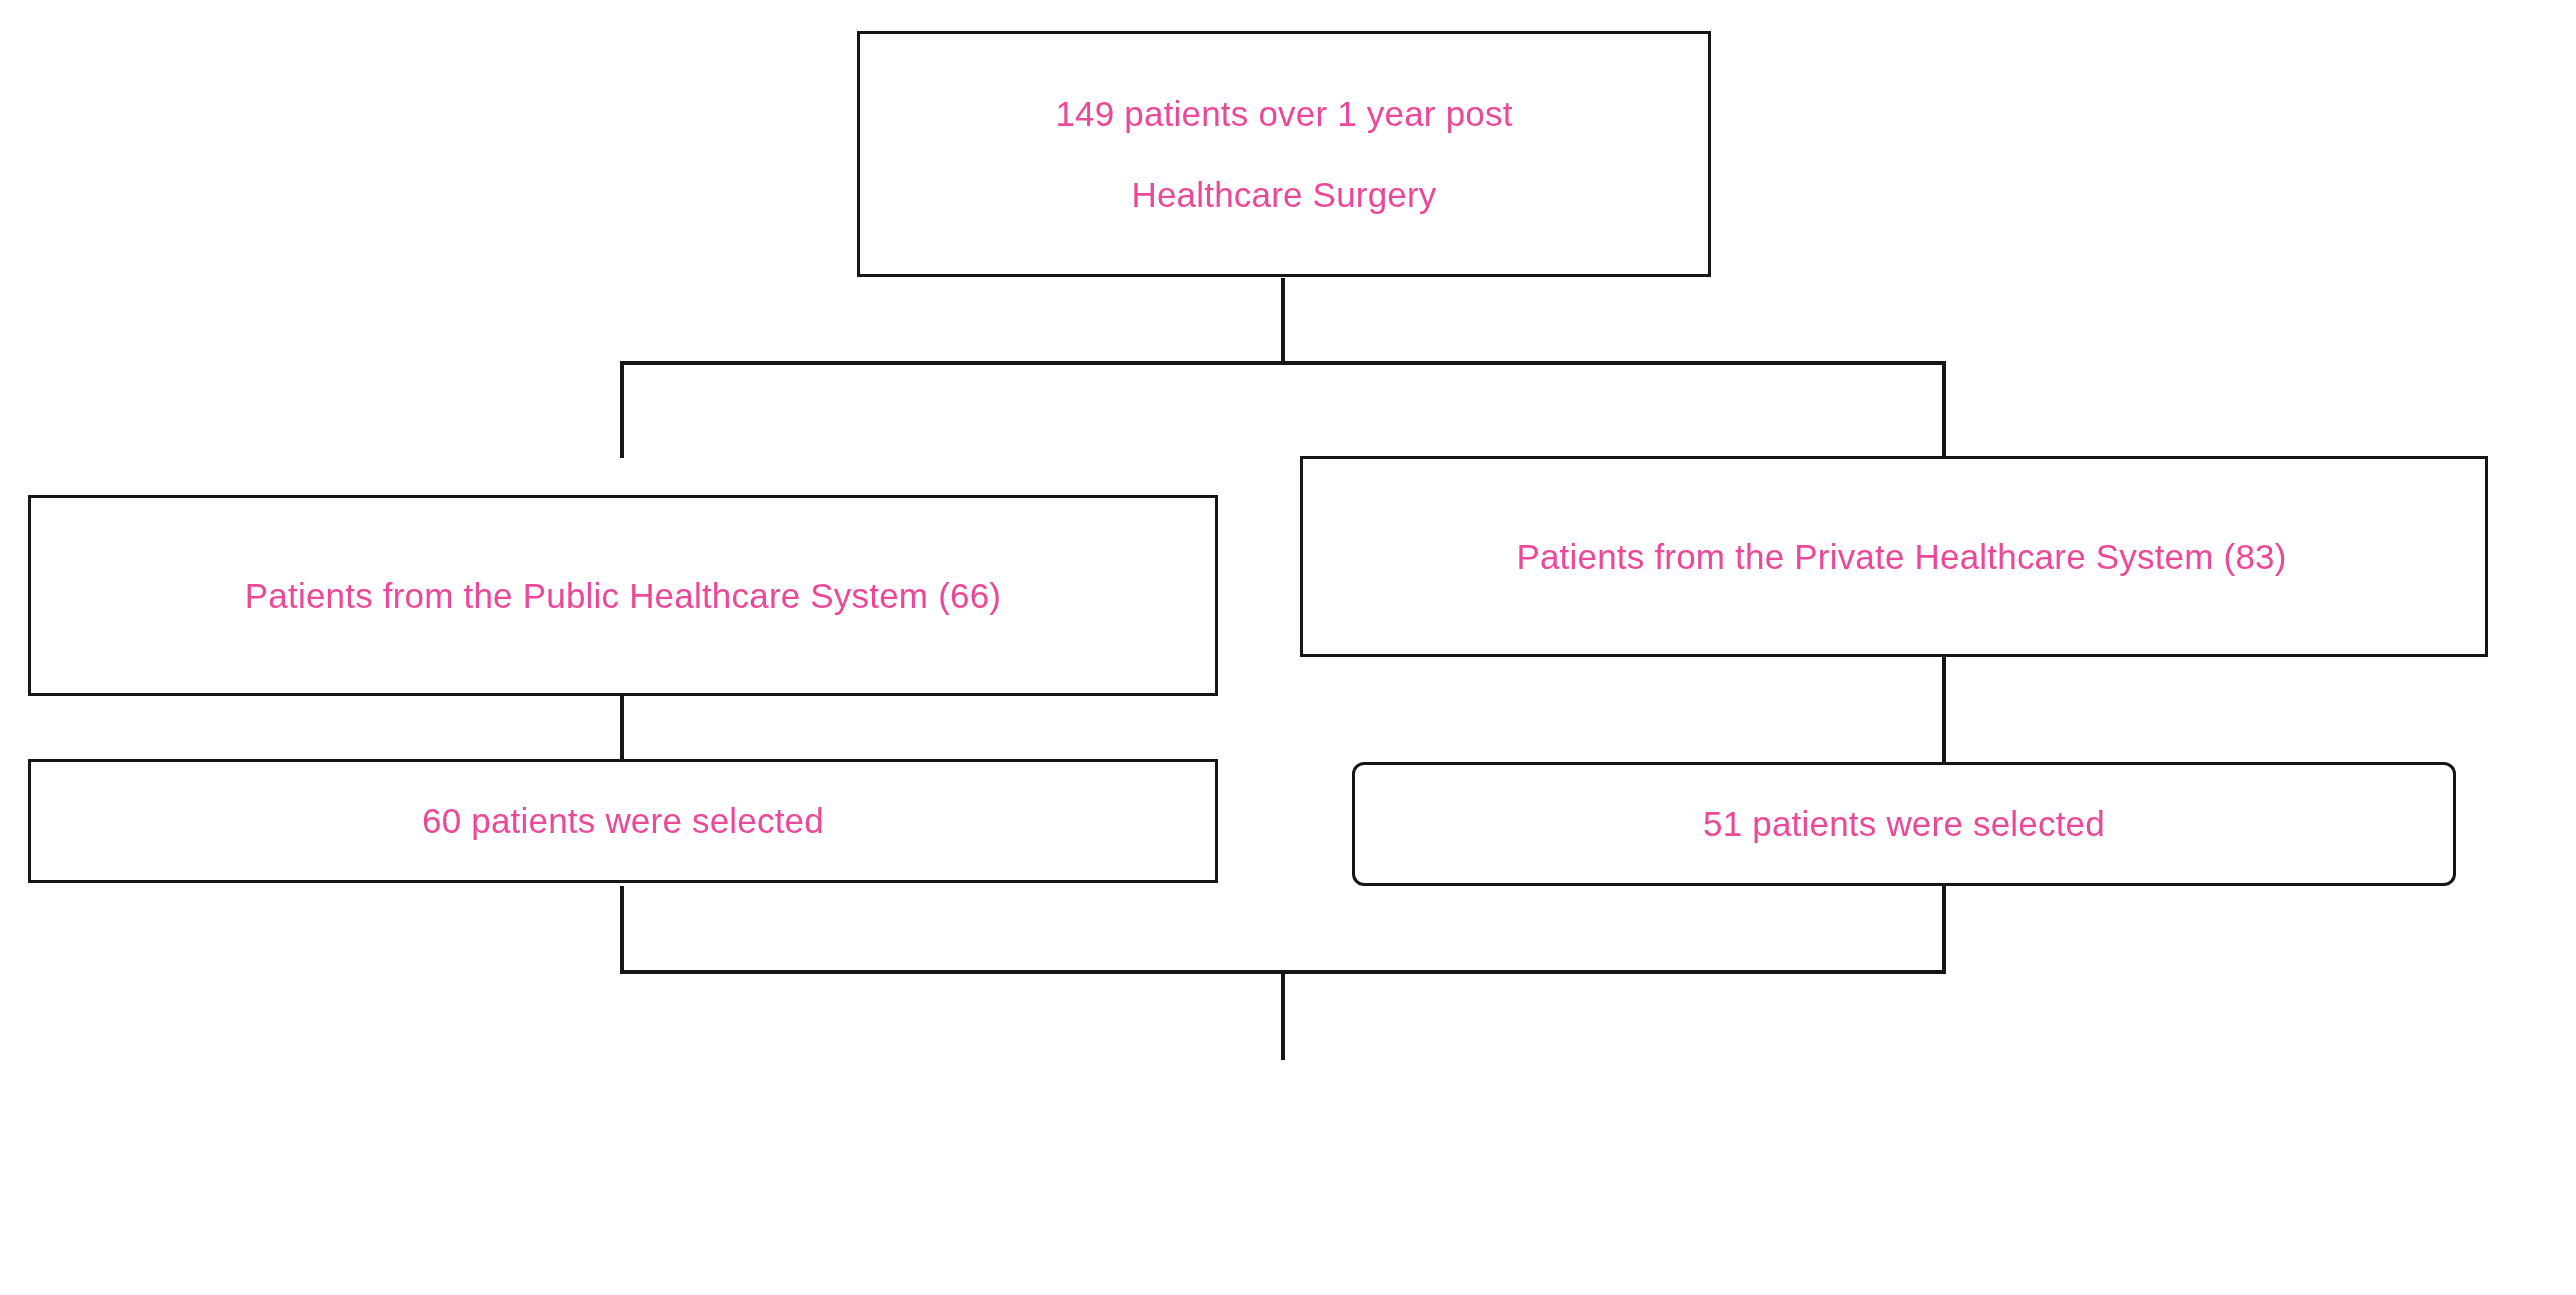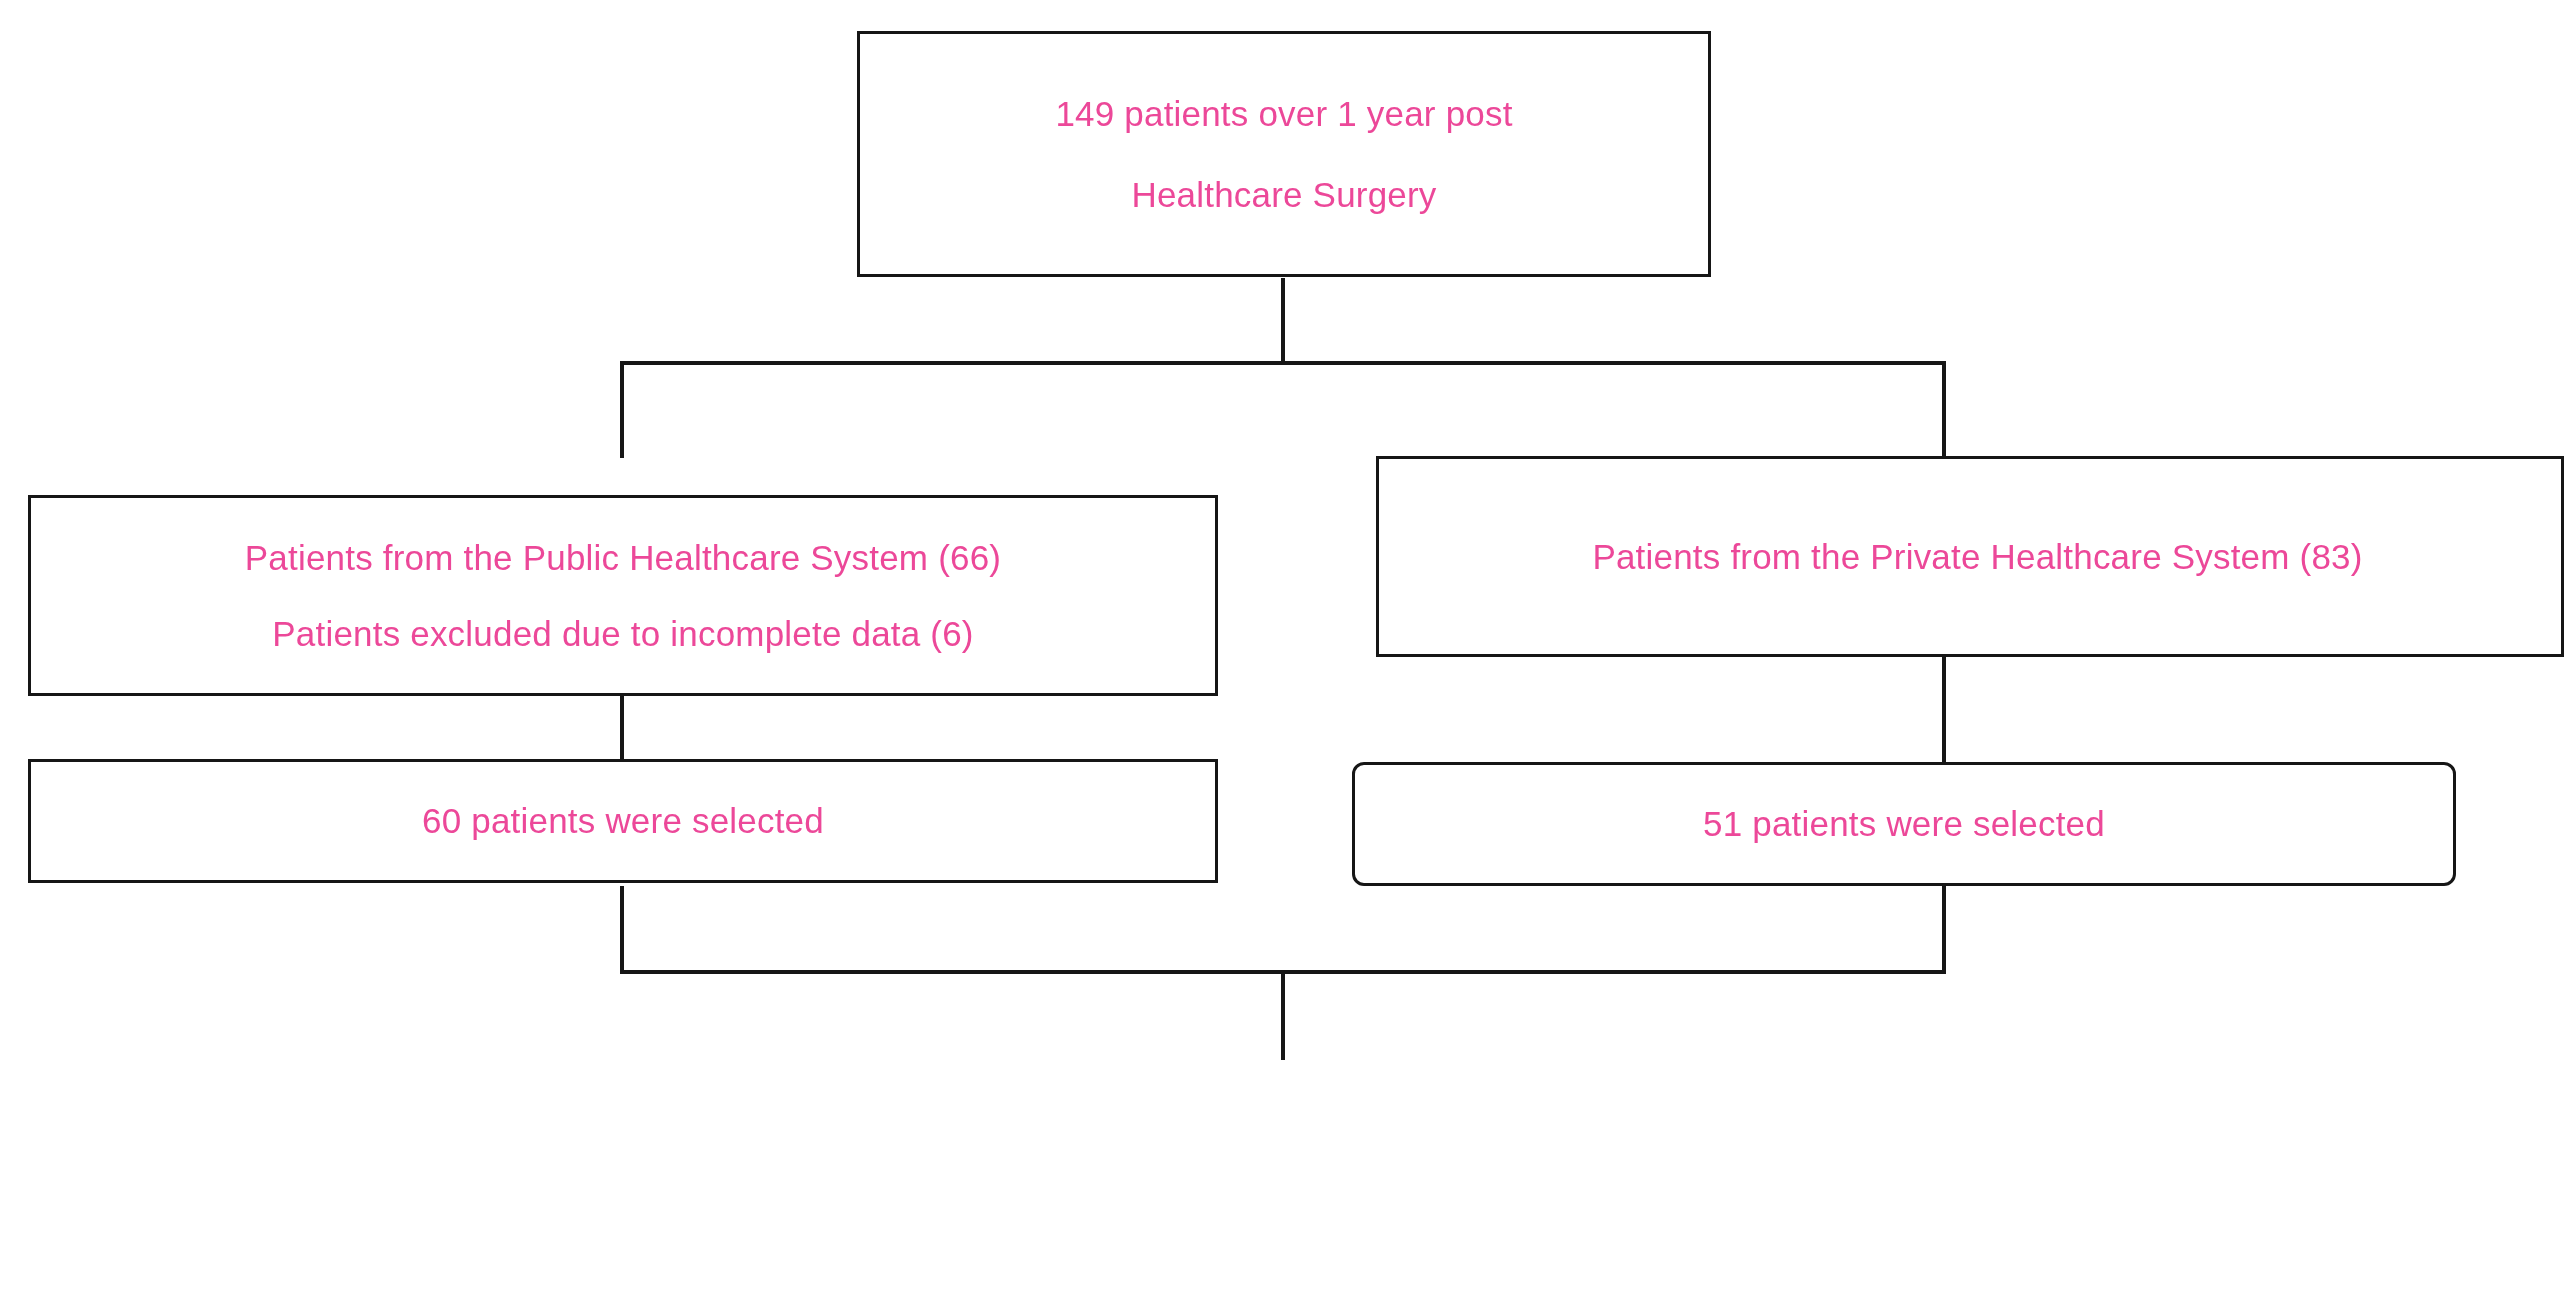--- a/index.html
+++ b/index.html
@@ -43,21 +43,21 @@
   .node.spaced .line + .line {
     margin-top: 40px;
   }
   .node.spaced-tight .line + .line {
     margin-top: 34px;
   }
 
   
   #node-top     { left: 857px; top:   31px; width: 854px; height: 246px; }
   #node-public  { left:   28px; top:  456px; width: 1190px; height: 201px; margin-top: 39px; }
-  #node-private { left: 1376px; top:  456px; width: 1188px; height: 201px; padding-left: 15px; }
+  #node-private { left: 1300px; top:  456px; width: 1188px; height: 201px; padding-left: 15px; }
   #node-public-selected  { left:   28px; top:  759px; width: 1190px; height: 124px; }
   #node-private-selected { left: 1352px; top:  762px; width: 1104px; height: 124px; border-radius: 12px; }
   #node-bottom  { left: 857px; top: 1059px; width: 854px; height: 211px; }
 
   
   .conn {
     position: absolute;
     background: #161616;
   }
   .conn.v { width: 3.8px; }
@@ -101,21 +101,20 @@
   <div class="conn h" id="conn-merge-bar"></div>
   <div class="conn v" id="conn-bottom-stem"></div>
 
   <div class="node spaced" id="node-top">
     <span class="line">149 patients over 1 year post</span>
     <span class="line">Healthcare Surgery</span>
   </div>
 
   <div class="node spaced-tight" id="node-public">
     <span class="line">Patients from the Public Healthcare System (66)</span>
-    <span class="line">Patients excluded due to incomplete data (6)</span>
   </div>
 
   <div class="node spaced-tight" id="node-private">
     <span class="line">Patients from the Private Healthcare System (83)</span>
   </div>
 
   <div class="node" id="node-public-selected">
     <span class="line">60 patients were selected</span>
   </div>
 

